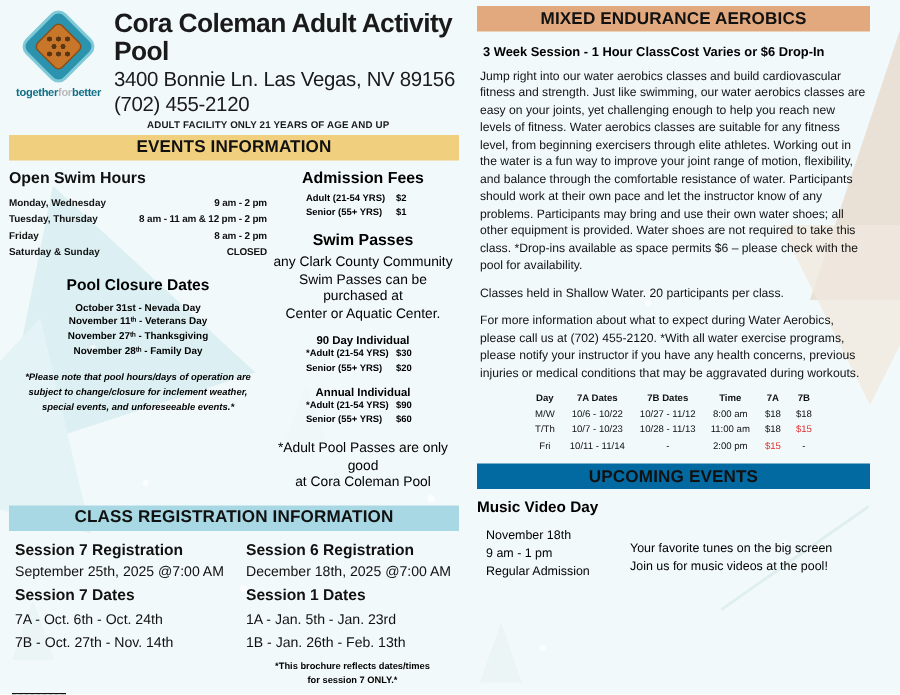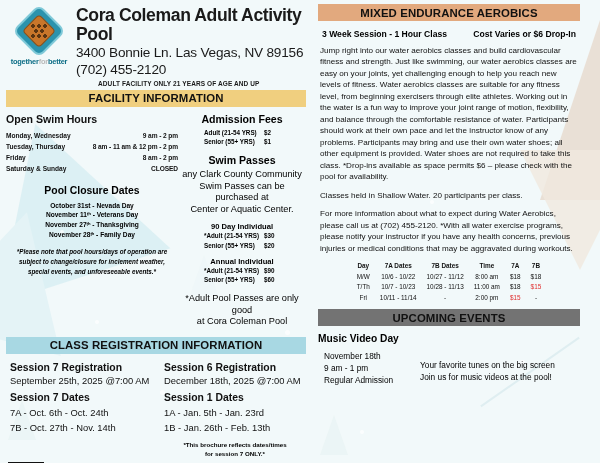--- a/index.html
+++ b/index.html
@@ -120,21 +120,21 @@
   }
 
   
   .banner {
     text-align:center; font-weight:bold; font-size:11.4px;
     letter-spacing:.1px; padding:2.5px 0 2.5px 0; color:#111;
   }
   .banner-gold { background:#f0cf7f; }
   .banner-teal { background:#a8d8e3; }
   .banner-orange { background:#e2a97e; }
-  .banner-yellow { background:#737373; }
+  .banner-yellow { background:#0369a1; }
 
   
   .gi { display:flex; margin-top:6px; }
   .gi-l { width:172px; }
   .gi-r { width:128px; text-align:center; }
   .h-sub { font-size:10.6px; font-weight:bold; color:#111; }
   .hours-tbl { width:100%; margin-top:5px; border-collapse:collapse; }
   .hours-tbl td { font-size:6.6px; font-weight:bold; color:#111; padding:2.1px 0; }
   .hours-tbl td.d { text-align:left; }
   .hours-tbl td.t { text-align:right; letter-spacing:-.1px; }
@@ -179,21 +179,21 @@
     background-color:#fff;
     background-image:
       repeating-linear-gradient(0deg,#111 0 2px,transparent 2px 4px),
       repeating-linear-gradient(90deg,#111 0 2px,transparent 2px 4px);
     background-blend-mode:multiply;
     border:1px solid #111;
   }
 
   
   .cls-meta {
-    display:flex; justify-content:space-between;
+    display:flex; 
     font-size:8.6px; font-weight:bold; margin-top:8px; padding:0 4px;
   }
   .body-copy {
     font-size:8.1px; line-height:1.42; margin-top:6px; color:#111;
     text-align:left; padding:0 2px;
   }
   .body-copy p { margin-bottom:7px; }
   .body-copy p:last-child { margin-bottom:0; }
 
   .sched { margin:7px auto 0 auto; border-collapse:collapse; }
@@ -253,21 +253,21 @@
           <div class="tagline"><span>together</span><span class="t2">for</span><span>better</span></div>
         </div>
         <div class="hdr-text">
           <div class="fac-name">Cora Coleman Adult Activity Pool</div>
           <div class="fac-addr">3400 Bonnie Ln. Las Vegas, NV 89156</div>
           <div class="fac-addr">(702) 455-2120</div>
           <div class="fac-note">ADULT FACILITY ONLY 21 YEARS OF AGE AND UP</div>
         </div>
       </div>
 
-      <div class="banner banner-gold" style="margin-top:3px;">FACILITY INFORMATION</div>
+      <div class="banner banner-gold" style="margin-top:3px;">EVENTS INFORMATION</div>
 
       <div class="gi">
 
         <div class="gi-l">
           <div class="h-sub">Open Swim Hours</div>
           <table class="hours-tbl">
             <tbody>
               <tr>
                 <td class="d">Monday, Wednesday</td>
                 <td class="t">9 am - 2 pm</td>

